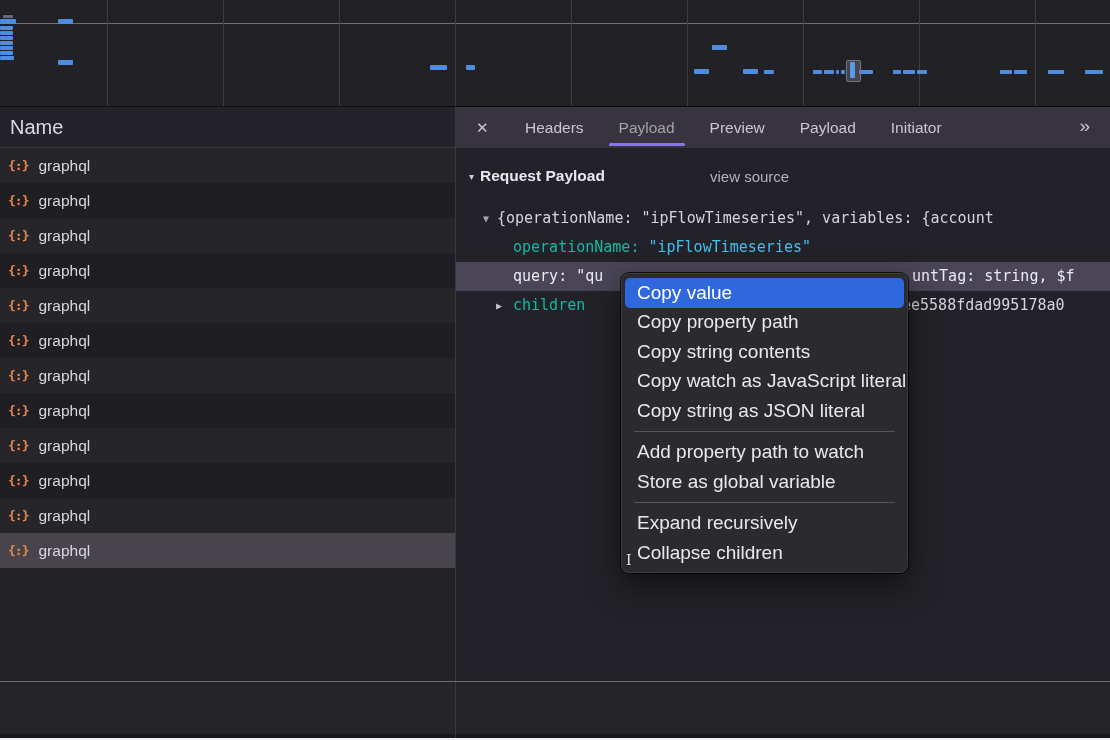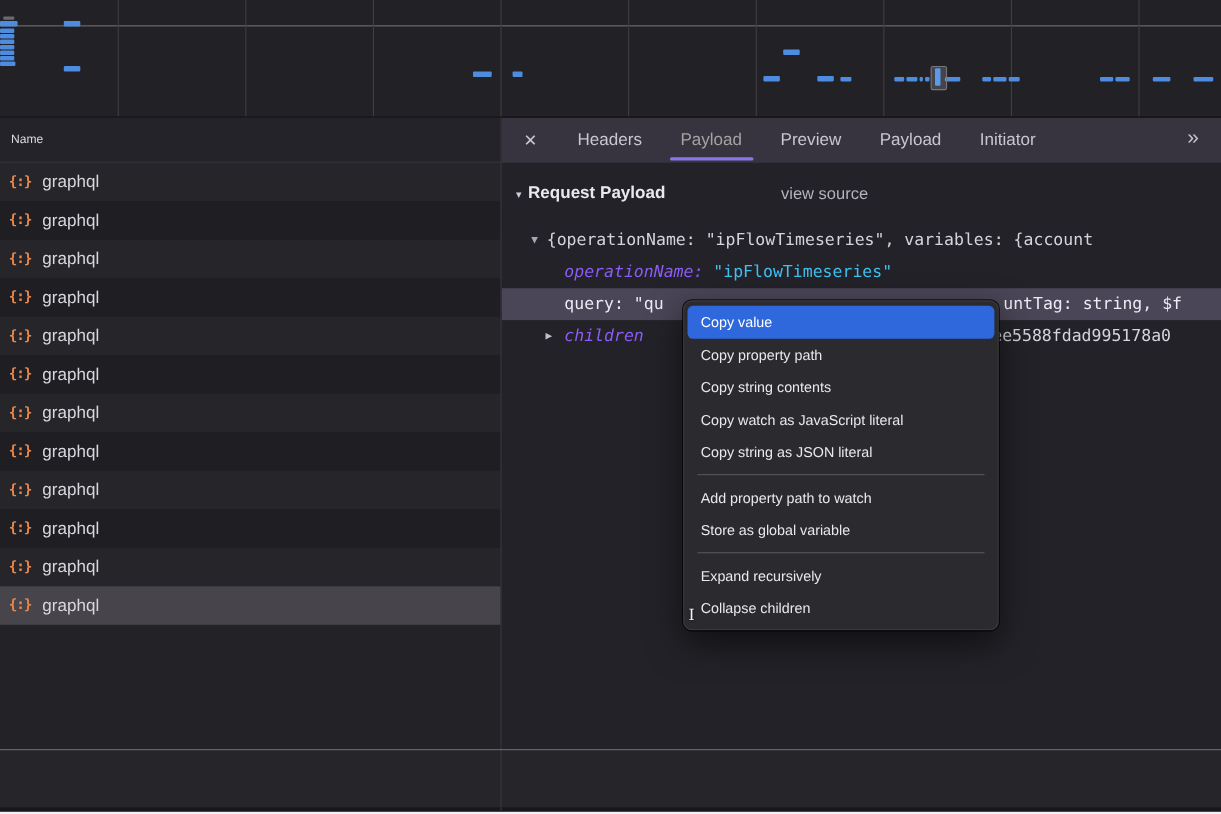--- a/index.html
+++ b/index.html
@@ -11,21 +11,21 @@
   }
   
   .overview{position:absolute; left:0; top:0; width:1110px; height:106px; background:#222126; border-bottom:1px solid #0e0e10; overflow:hidden;}
   .ov-gridline{position:absolute; top:0; bottom:0; width:1px; background:#3f3e44;}
   .ov-baseline{position:absolute; left:0; right:0; top:23px; height:1px; background:#85838a; opacity:.8;}
   .ov-bar{position:absolute; border-radius:1px;}
   .ov-marker-box{position:absolute; background:rgba(160,160,170,.28); border:1px solid #77757e; border-radius:2px;}
   .ov-marker-bar{position:absolute; background:#5a9ae6; border-radius:1px;}
   
   .left-pane{position:absolute; left:0; top:107px; width:455px; bottom:0; background:#232227;}
-  .col-header{height:41px; line-height:41px; background:#242329; border-bottom:1px solid #3a393f; color:#dcdae0; font-size:11px; padding-left:10px; box-sizing:border-box;}
+  .col-header{height:41px; line-height:41px; background:#242329; border-bottom:1px solid #3a393f; color:#dcdae0; font-size:20px; padding-left:10px; box-sizing:border-box;}
   .req-list{list-style:none; margin:0; padding:0;}
   .req-row{height:35px; display:flex; align-items:center; padding-left:8px; box-sizing:border-box; color:#d9d7dd; font-size:15.5px;}
   .req-row.odd{background:#262529;}
   .req-row.even{background:#1f1e23;}
   .req-row.selected{background:#48444c;}
   .req-icon{color:#e8874b; font-family:"DejaVu Sans Mono", monospace; font-size:13px; font-weight:bold; letter-spacing:-1px; margin-right:10px;}
   
   .pane-divider{position:absolute; left:455px; top:107px; width:1px; bottom:2px; background:#3a393f; z-index:5;}
   
   .right-pane{position:absolute; left:456px; top:107px; width:654px; bottom:0; background:#232228; overflow:hidden;}
@@ -40,32 +40,32 @@
   .payload-heading{position:absolute; left:0; top:60px; height:30px; width:100%;}
   .ph-caret{position:absolute; left:13px; top:4px; color:#cfccd6; font-size:10px;}
   .ph-title{position:absolute; left:24px; top:0; color:#eae8ee; font-size:15.5px; font-weight:bold;}
   .ph-viewsource{position:absolute; left:254px; top:1px; color:#b5b1bd; font-size:15px; cursor:pointer;}
   .tree{position:absolute; left:0; top:97px; width:100%; font-family:"DejaVu Sans Mono", monospace; font-size:15px; white-space:nowrap;}
   .tree-row{position:relative; height:29px; line-height:29px; width:100%;}
   .tree-row .caret{position:absolute; left:27px; top:0; color:#a9a6b2; font-size:10px;}
   .tree-row .caret2{position:absolute; left:40px; top:0; color:#c4c1cb; font-size:10px;}
   .row-text{position:absolute; left:41px; top:0; color:#d6d3dc;}
   .row-indent{position:absolute; left:57px; top:0;}
-  .k{color:#8b5cf6;font-style:italic;}
+  .k{color:#14b8a6;}
   .s{color:#40c0f0;}
   .grey{color:#d6d3dc;}
   .tree-row.selected{background:#4a4557;}
   .tree-row.selected .sel-text{color:#eceaf2;}
   .frag-right{position:absolute; top:0;}
   
   .context-menu{
     position:absolute; left:621px; top:273px; width:287px; z-index:20;
     background:#2b2a2f; border-radius:8px; padding:5px 0; box-sizing:border-box;
     box-shadow:0 0 0 1px rgba(255,255,255,.09) inset, 0 0 0 1px rgba(0,0,0,.75), 0 12px 32px rgba(0,0,0,.55);
-    font-size:13px; color:#e9e8ec;
+    font-size:19px; color:#e9e8ec;
   }
   .menu-item{height:29.5px; display:flex; align-items:center; padding-left:16px; box-sizing:border-box;}
   .menu-item.highlighted{background:#2f68dd; color:#ffffff; margin:0 4px; padding-left:12px; border-radius:5px;}
   .menu-sep{height:1px; background:#57565c; margin:5.5px 13px;}
   
   .footer-sep{position:absolute; left:0; right:0; top:681px; height:1px; background:#6e6c73; z-index:6;}
   .footer{position:absolute; left:0; right:0; top:682px; height:52px; background:#262529;}
   .bottom-band{position:absolute; left:0; right:0; top:734px; height:4px; background:#18171b;}
   .bottom-edge{position:absolute; left:0; right:0; top:738px; height:2px; background:#f2f1f3;}
   

